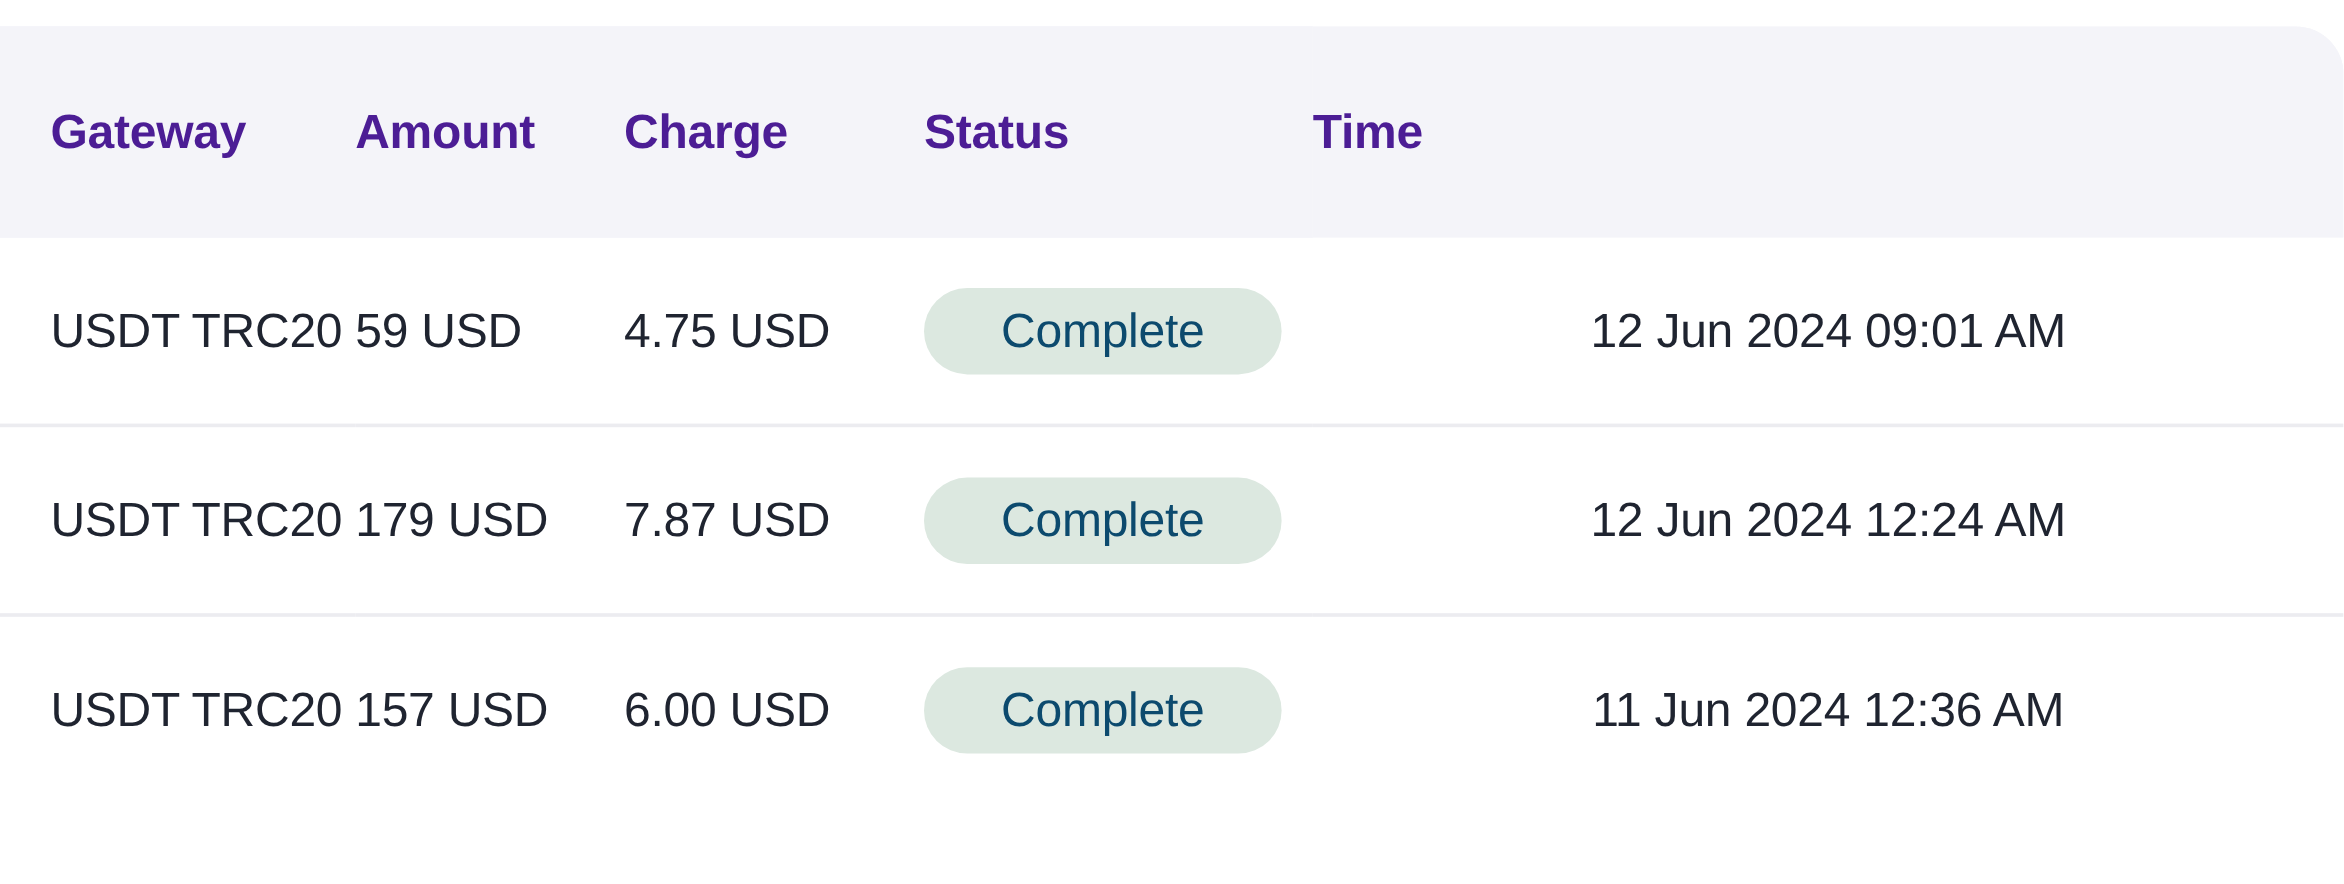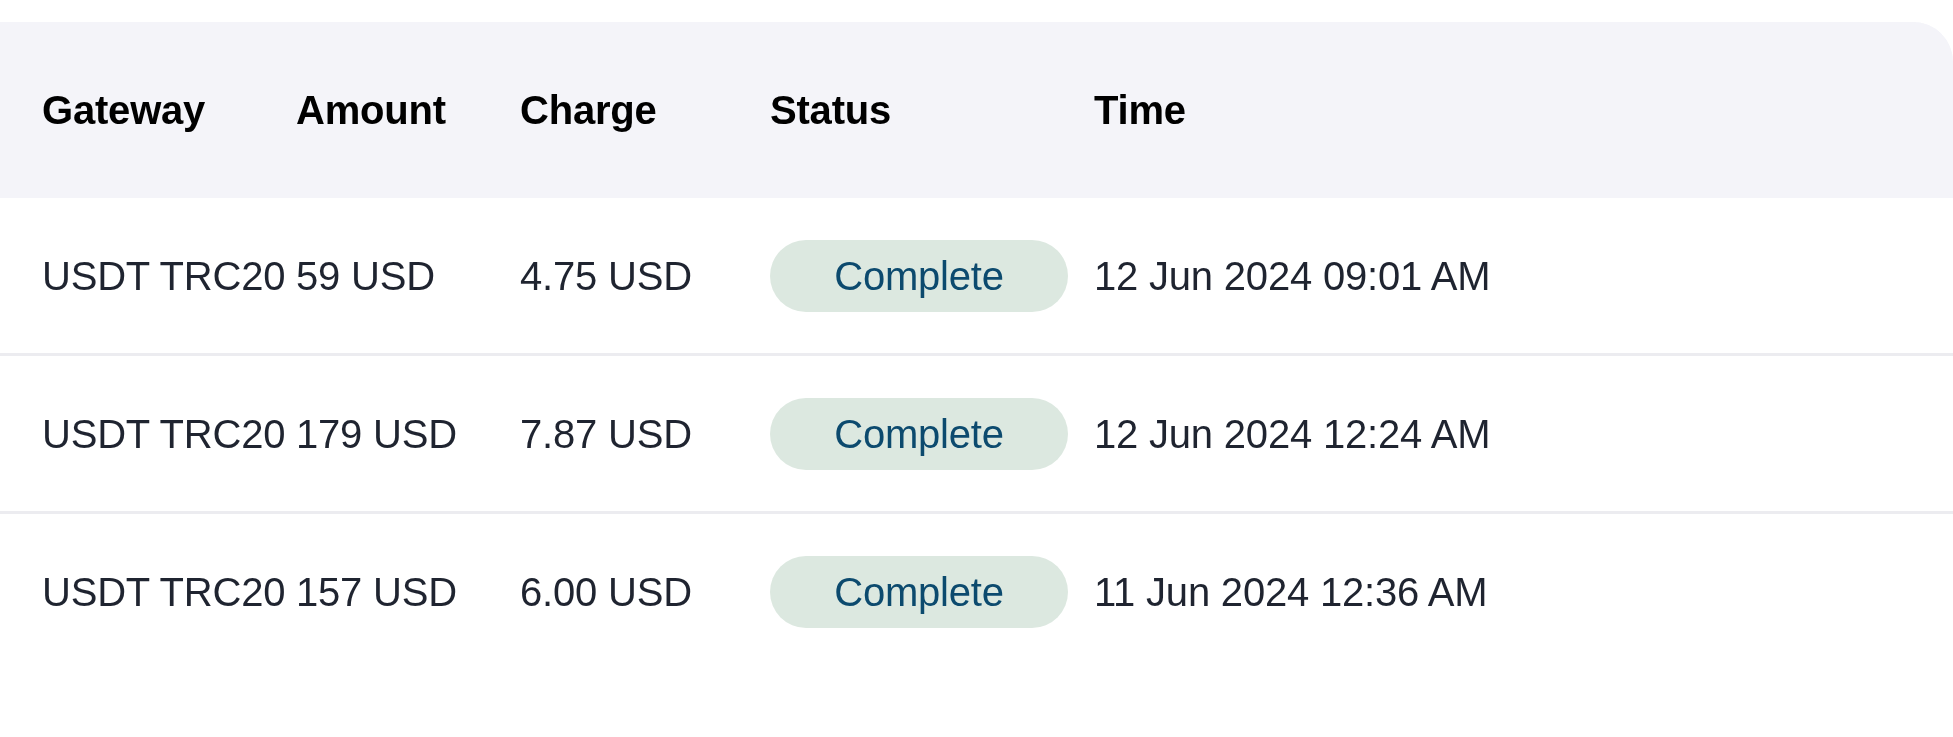--- a/index.html
+++ b/index.html
@@ -34,21 +34,21 @@
   
   .tx-table thead tr {
     background: #f4f4f9;
   }
   .tx-table thead th {
     background: #f4f4f9;
     text-align: left;
     font-weight: 700;
     font-size: 40px;
     line-height: 1;
-    color: #000000;
+    color: #4c1d95;
     padding: 0;
     height: 176px;
     vertical-align: middle;
     letter-spacing: -0.2px;
     white-space: nowrap;
   }
   .tx-table thead th:first-child {
     padding-left: 42px;
   }
   .tx-table thead th:last-child {
@@ -99,20 +99,21 @@
     border-radius: 999px;
     background: #dce8e0;
     color: #0c4a6e;
     font-size: 40px;
     line-height: 1;
     box-sizing: border-box;
   }
 
   .time-cell {
     color: #94a0ad;
+    text-align: center;
   }
 </style>
 </head>
 <body>
 
 <div class="transactions-panel">
 
   <div class="head-spacer"></div>
 
   <table class="tx-table">

